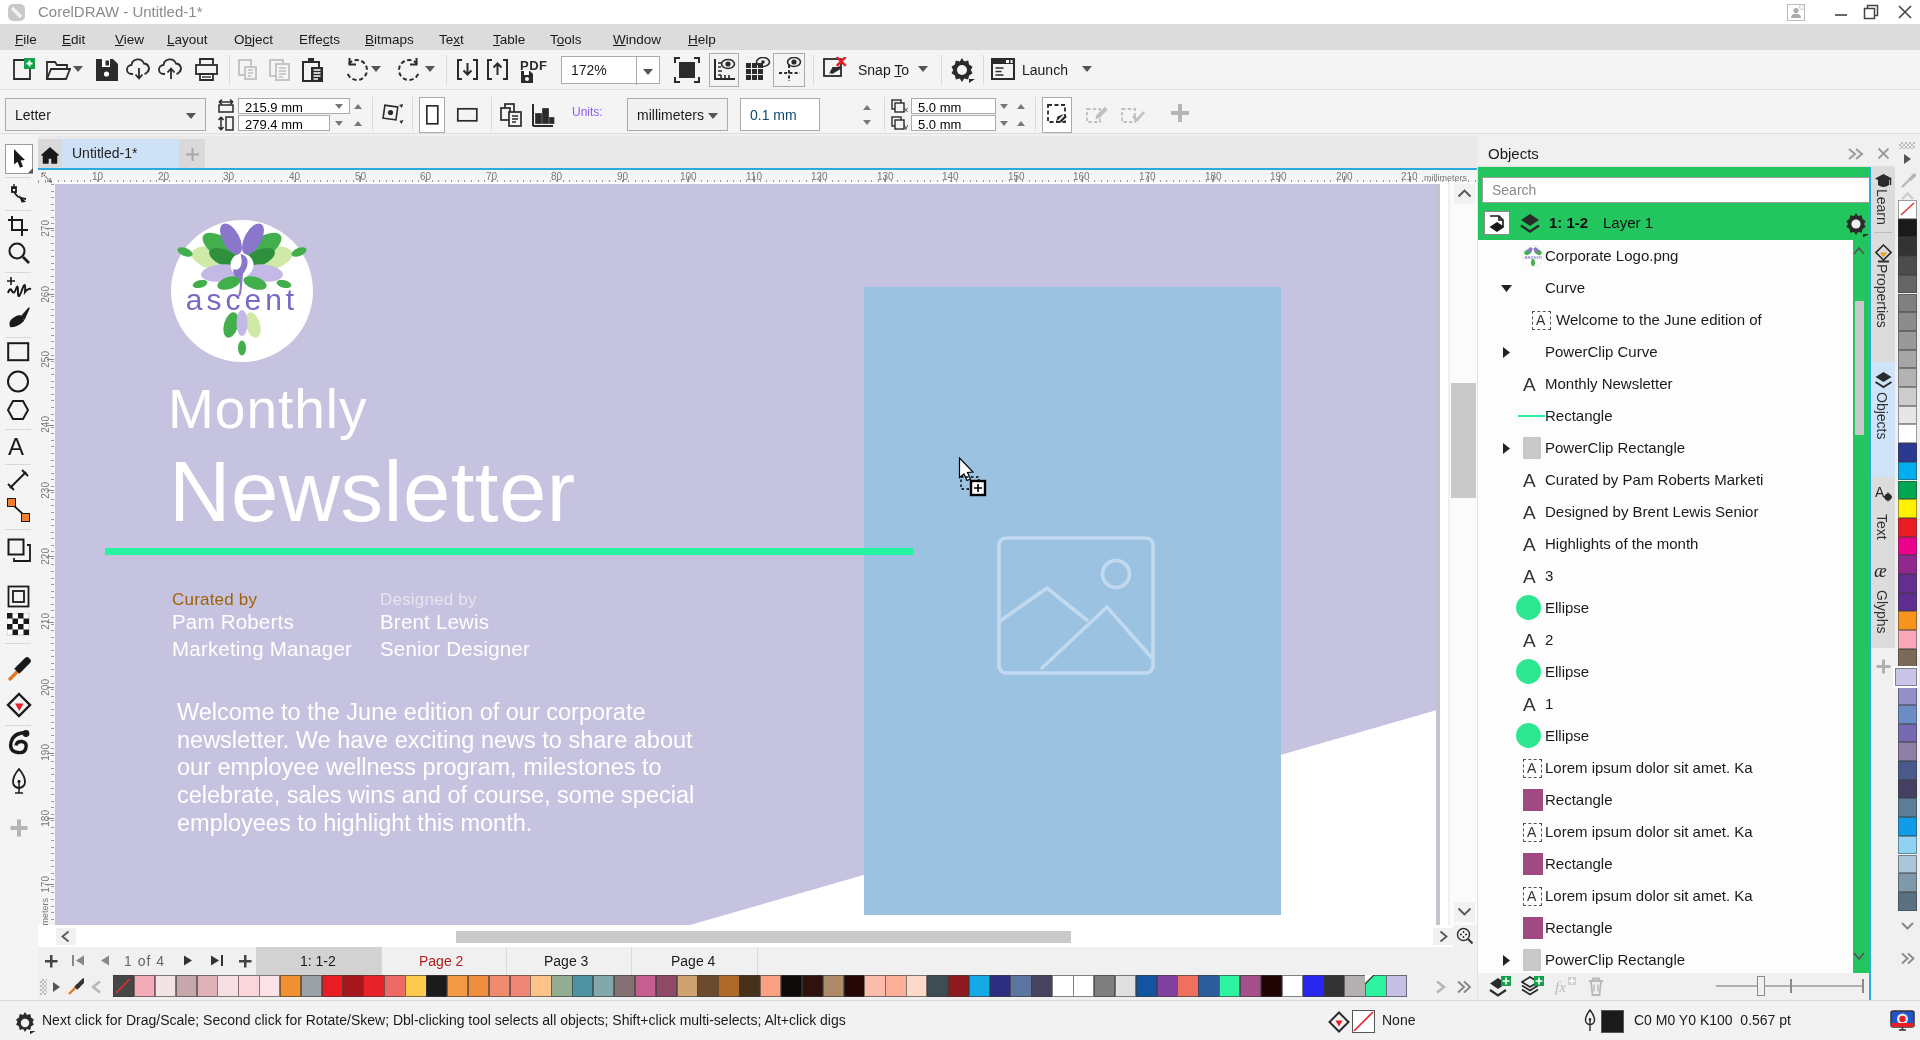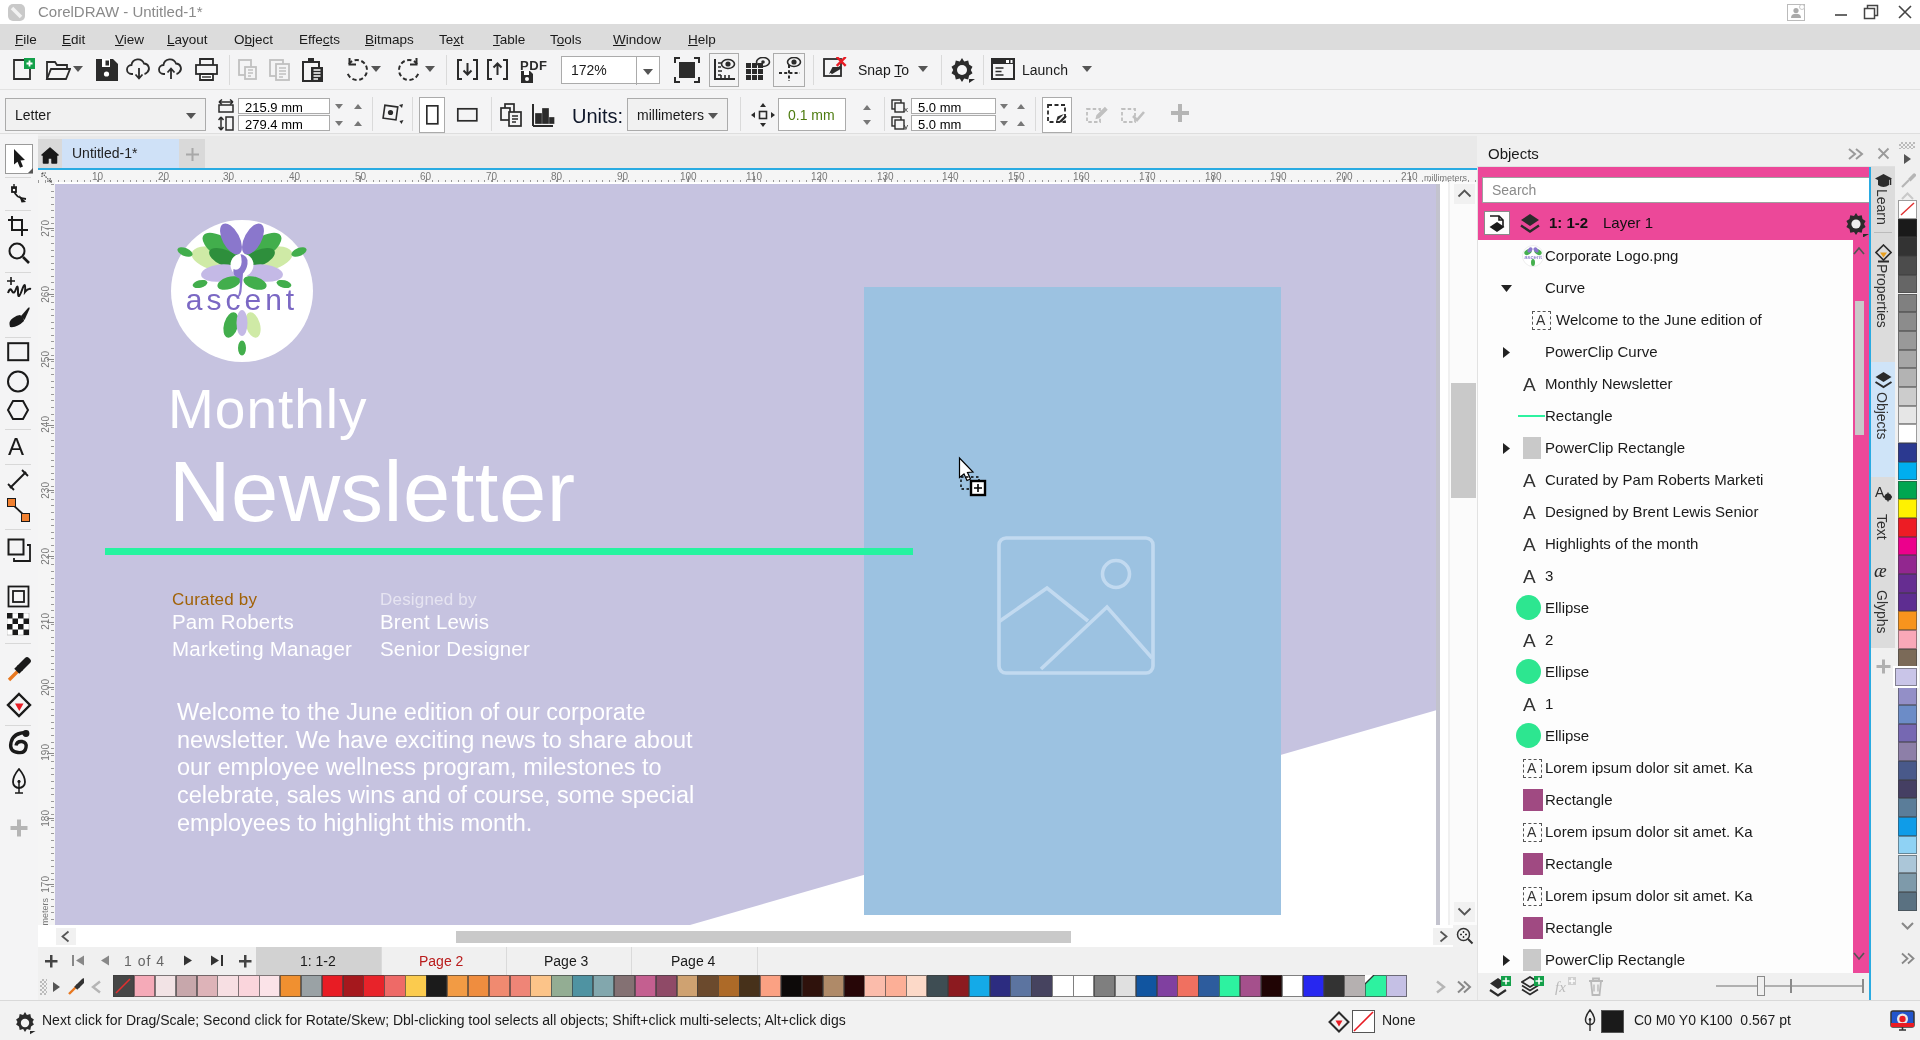--- a/index.html
+++ b/index.html
@@ -36,21 +36,21 @@
 #bluerect { position:absolute; left:809px; top:105px; width:417px; height:628px; background:#9cc2e1; }
 
 .ct { position:absolute; color:#fff; }
 
 #vscroll { left:1448px; top:182px; width:29px; height:743px; background:#f0f0f0; }
 #hscrollrow { left:38px; top:925px; width:1439px; height:22px; background:#fff; }
 
 #pagenav { left:38px; top:947px; width:1439px; height:28px; background:#f0f0f0; }
 #palrow { left:38px; top:975px; width:1439px; height:25px; background:#f0f0f0; }
 
-#docker { left:1477px; top:167px; width:392px; height:833px; background:#ec4899; border-left:1px solid #e2e2e2; }
+#docker { left:1477px; top:167px; width:392px; height:833px; background:#22c55e; border-left:1px solid #e2e2e2; }
 #dockertabs { left:1871px; top:167px; width:24px; height:481px; background:#dcdcdc; }
 #rightpal { left:1895px; top:140px; width:25px; height:860px; background:#f0f0f0; }
 .sbtn { background:#f1f1f1; }
 .sw { position:absolute; top:0; width:21.4px; height:22px; box-shadow:inset 0 0 0 1px rgba(60,60,60,.65); overflow:hidden; }
 .rsw { position:absolute; left:0; width:19px; height:18.7px; box-shadow:inset 0 0 0 1px rgba(60,60,60,.5); overflow:hidden; }
 #dockerheader { left:1477px; top:140px; width:418px; height:27px; background:#f0f0f0; border-bottom:1px solid #e0e0e0; }
 .vtab { position:absolute; left:3px; font-size:14px; color:#333; writing-mode:vertical-rl; }
 .trow { position:absolute; left:0; width:375px; height:32px; font-size:15px; color:#1a1a1a; }
 .trow .lbl { position:absolute; left:67px; top:7px; white-space:nowrap; }
 .ticon { position:absolute; }
@@ -244,21 +244,21 @@
         </svg>
       </div>
     <svg class="abs" style="left:218px;top:9px" width="16" height="14" fill="none" stroke="#2b2b2b" stroke-width="1.5">
         <path d="M1 4 h14 M1 4 l3-2.5 M1 4 l3 2.5 M15 4 l-3-2.5 M15 4 l-3 2.5" transform="translate(0,-1)"></path>
         <rect x="1" y="6" width="14" height="7"></rect>
       </svg>
     <svg class="abs" style="left:218px;top:26px" width="16" height="15" fill="none" stroke="#2b2b2b" stroke-width="1.5">
         <path d="M3 1 v13 M3 1 l-2.5 3 M3 1 l2.5 3 M3 14 l-2.5-3 M3 14 l2.5-3" transform="translate(0,0)"></path>
         <rect x="8" y="1" width="7" height="13"></rect>
       </svg>
-    <div class="combo" style="left:238px;top:8px;width:92px;height:16px;font-size:13px">
+    <div class="combo" style="left:238px;top:8px;width:112px;height:16px;font-size:13px">
         <span style="position:absolute;left:6px;top:1px">215.9 mm</span>
       </div>
     <div class="combo" style="left:238px;top:25px;width:92px;height:16px;font-size:13px">
         <span style="position:absolute;left:6px;top:1px">279.4 mm</span>
       </div>
     <svg class="abs" style="left:334px;top:13px" width="34" height="7">
         <path d="M1 1 L5 6 L9 1 z" fill="#777"></path>
         <path d="M20 6 L24 1 L28 6 z" fill="#777"></path>
       </svg>
     <svg class="abs" style="left:334px;top:30px" width="34" height="7">
@@ -286,33 +286,33 @@
         <rect x="2" y="6" width="9" height="12" fill="#f4f4f5"></rect>
         <rect x="10" y="10" width="12" height="14" fill="#f4f4f5"></rect>
         <path d="M13 14 h6 M13 17 h6 M13 20 h4" stroke-width="1.3"></path>
       </svg>
     <svg class="abs" style="left:531px;top:12px" width="24" height="26" fill="none" stroke="#2b2b2b" stroke-width="1.7">
         <path d="M2 2 v22 M2 24 h20" stroke-width="2"></path>
         <rect x="5" y="12" width="5" height="9" fill="#2b2b2b"></rect>
         <rect x="12" y="7" width="5" height="14" fill="#2b2b2b"></rect>
         <rect x="19" y="16" width="3.5" height="5" fill="#2b2b2b"></rect>
       </svg>
-    <span class="abs" style="left:572px;top:15px;font-size:20px;color:#0f172a">Units:</span>
+    <span class="abs" style="left:572px;top:15px;font-size:12px;color:#8b5cf6">Units:</span>
     <div class="combo" style="left:627px;top:8px;width:101px;height:33px;font-size:14px;color:#1a1a1a;background:#f1f1f1">
         <span style="position:absolute;left:9px;top:8px">millimeters</span>
         <svg style="position:absolute;right:8px;top:13px" width="12" height="8">
           <path d="M1 1 L6 7 L11 1 z" fill="#555"></path>
         </svg>
       </div>
     <div class="sep" style="left:740px;top:7px;height:34px"></div>
     <svg class="abs" style="left:750px;top:12px" width="26" height="26" fill="#2b2b2b">
         <path d="M13 1 l3 4 h-6z M13 25 l-3-4 h6z M1 13 l4-3 v6z M25 13 l-4 3 v-6z"></path>
         <rect x="9.5" y="9.5" width="7" height="7" fill="none" stroke="#2b2b2b" stroke-width="1.6"></rect>
       </svg>
-    <div class="combo" style="left:778px;top:8px;width:68px;height:33px;font-size:14px;color:#4d7c0f">
+    <div class="combo" style="left:740px;top:8px;width:80px;height:33px;font-size:14px;color:#0c4a6e">
         <span style="position:absolute;left:9px;top:8px">0.1 mm</span>
       </div>
     <svg class="abs" style="left:862px;top:14px" width="10" height="24">
         <path d="M1 6 L5 1 L9 6 z" fill="#777"></path>
         <path d="M1 16 L5 21 L9 16 z" fill="#777"></path>
       </svg>
     <div class="sep" style="left:884px;top:7px;height:34px"></div>
     <svg class="abs" style="left:891px;top:9px" width="17" height="14" fill="none" stroke="#2b2b2b" stroke-width="1.4">
         <rect x="1" y="1" width="9" height="9"></rect>
         <rect x="4" y="4" width="9" height="9" fill="#f4f4f5"></rect>

